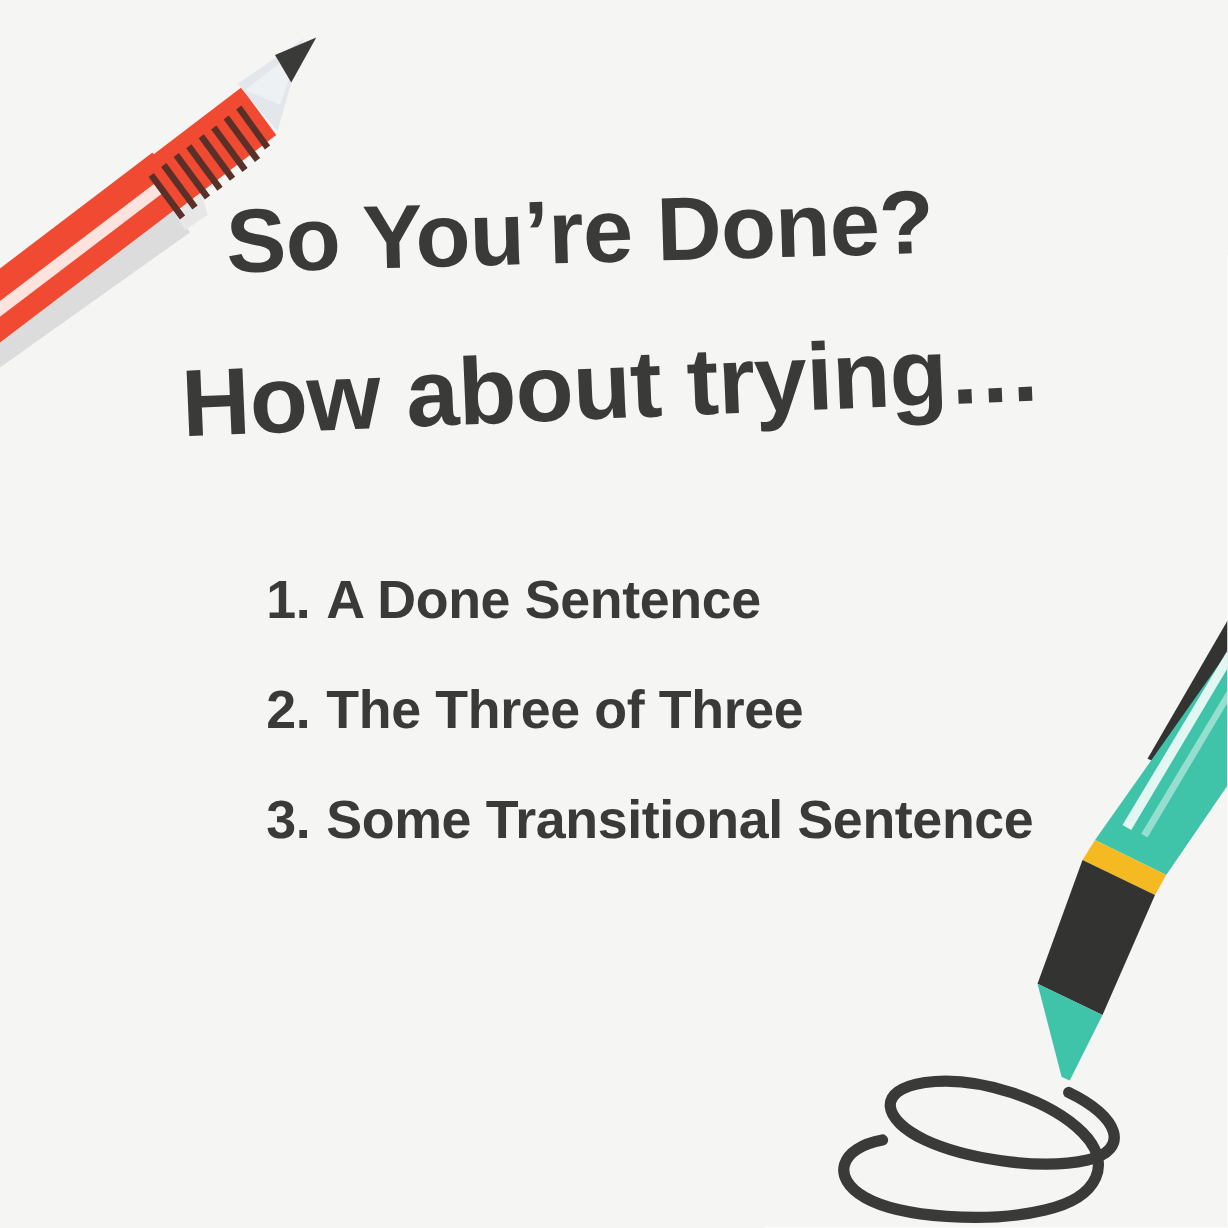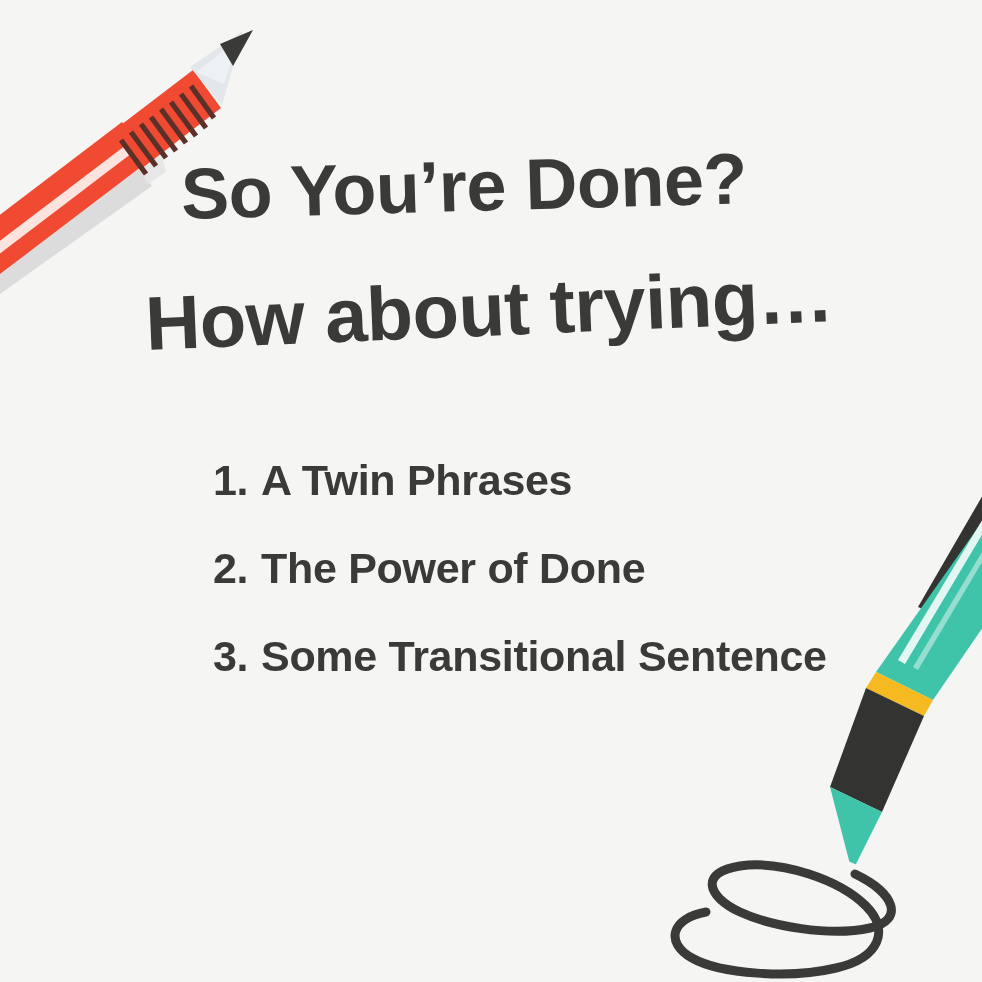--- a/index.html
+++ b/index.html
@@ -181,25 +181,25 @@
 
   <div class="text-layer">
 
     <div class="headline" id="headline-1">So You’re Done?</div>
 
     <div class="headline" id="headline-2">How about trying…</div>
 
     <ol class="list">
       <li class="list-item">
         <span class="item-number">1.</span>
-        <span class="item-label">A Twin Phrases</span>
+        <span class="item-label">A Done Sentence</span>
       </li>
       <li class="list-item">
         <span class="item-number">2.</span>
-        <span class="item-label">The Power of Done</span>
+        <span class="item-label">The Three of Three</span>
       </li>
       <li class="list-item">
         <span class="item-number">3.</span>
         <span class="item-label">Some Transitional Sentence</span>
       </li>
     </ol>
 
   </div>
 </div>
 

